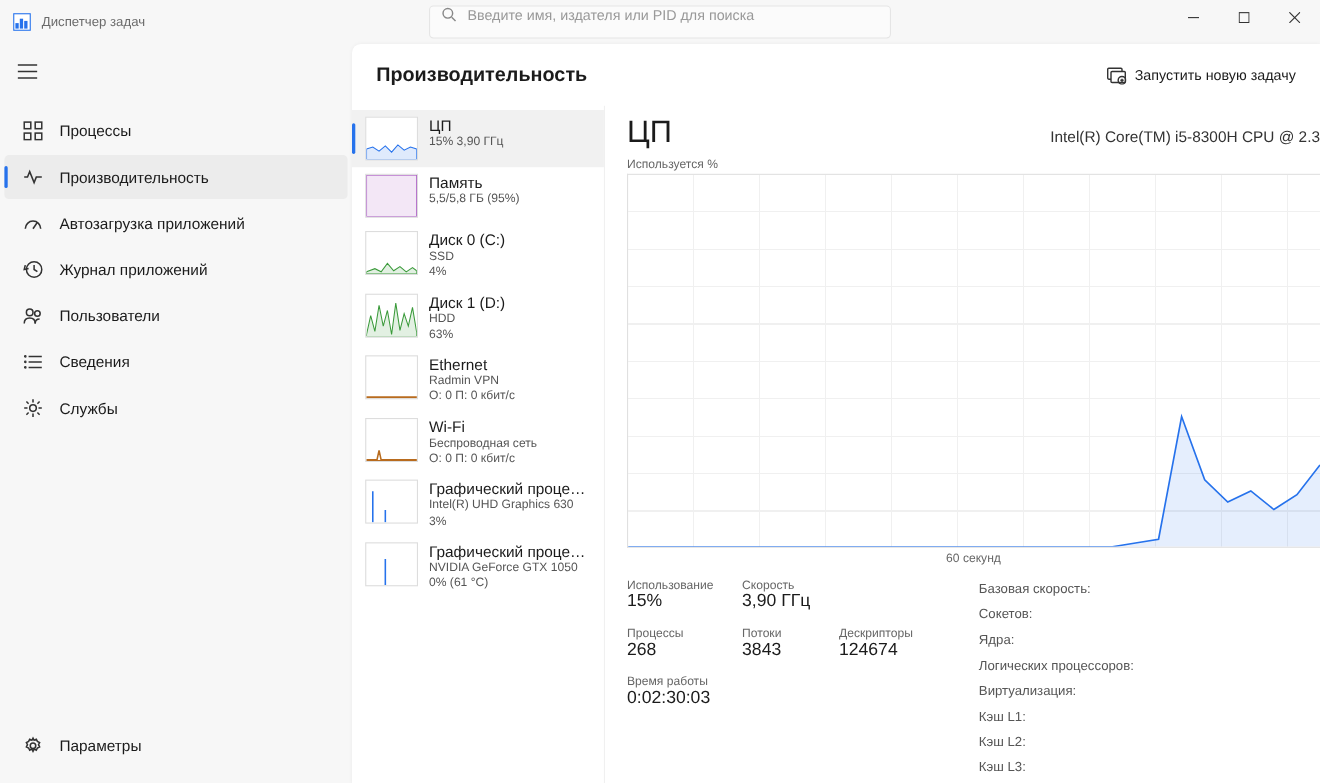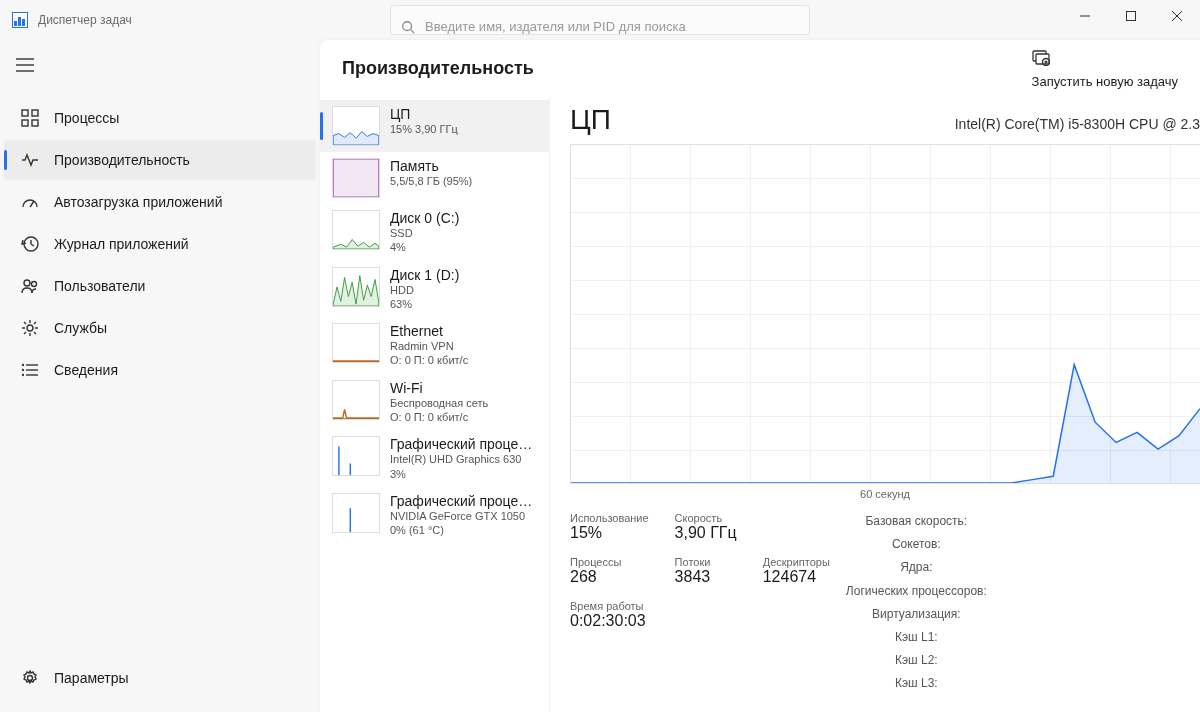--- a/index.html
+++ b/index.html
@@ -1,21 +1,21 @@
 <!DOCTYPE html>
 <html><head>
 <meta charset="utf-8">
 <style>
 * { margin:0; padding:0; box-sizing:border-box; font-family:"Segoe UI",Arial,sans-serif; }
 body { background:#f7f7f7; width:1200px; height:712px; overflow:hidden; color:#1b1b1b; }
 .titlebar { height:40px; display:flex; align-items:center; padding:0 8px; position:relative; }
 .app-icon { width:16px; height:16px; background:#fff; border:1px solid #2672ec; display:flex; align-items:flex-end; padding:1px; gap:1px; margin:0 10px 0 4px; }
 .app-icon span { background:#2672ec; width:3px; }
 .app-title { font-size:12px; color:#6b6b6b; }
-.searchbox { position:absolute; left:50%; transform:translateX(-50%); width:420px; height:30px; background:#fbfbfb; border:1px solid #e5e5e5; border-radius:4px; display:flex; align-items:flex-end; padding:0 10px; }
+.searchbox { position:absolute; left:50%; transform:translateX(-50%); width:420px; height:30px; background:#fbfbfb; border:1px solid #e5e5e5; border-radius:4px; display:flex; align-items:flex-start; padding:0 10px; }
 .searchbox svg { width:14px; height:14px; flex-shrink:0; }
 .searchbox input { border:none; outline:none; background:transparent; flex:1; margin-left:10px; font-size:13px; color:#333; }
 .searchbox input::placeholder { color:#999; }
 .win-controls { position:absolute; right:0; top:0; display:flex; }
 .win-btn { width:46px; height:32px; display:flex; align-items:center; justify-content:center; color:#333; }
 .win-btn svg { width:10px; height:10px; }
 
 .main { display:flex; height:calc(100% - 40px); }
 .sidebar { width:320px; padding:12px 0; display:flex; flex-direction:column; }
 .hamburger { padding:6px 16px; margin-bottom:16px; }
@@ -23,21 +23,21 @@
 .nav-item { display:flex; align-items:center; height:40px; padding:0 16px; margin:0 4px 2px 4px; border-radius:4px; cursor:pointer; font-size:14px; position:relative; }
 .nav-item.active { background:#ececec; }
 .nav-item.active::before { content:""; position:absolute; left:0; top:10px; bottom:10px; width:3px; background:#2672ec; border-radius:2px; }
 .nav-item .ic { width:20px; height:20px; margin-right:14px; display:flex; align-items:center; justify-content:center; }
 .nav-item .ic svg { width:18px; height:18px; }
 .sidebar-spacer { flex:1; }
 
 .content { flex:1; background:#fff; border-radius:8px 0 0 0; display:flex; flex-direction:column; overflow:hidden; box-shadow:0 0 4px rgba(0,0,0,0.05); }
 .content-header { display:flex; align-items:center; height:56px; padding:0 22px; }
 .content-header h1 { font-size:18px; font-weight:600; flex:1; }
-.run-task { display:flex; gap:8px; font-size:13px; cursor:pointer;flex-direction:column; }
+.run-task { display:flex; align-items:center; gap:8px; font-size:13px; cursor:pointer; }
 .run-task svg { width:18px; height:18px; }
 
 .perf-body { display:flex; flex:1; overflow:hidden; }
 .perf-list { width:230px; border-right:1px solid #f0f0f0; padding:4px 0; }
 .perf-item { display:flex; padding:6px 12px; cursor:pointer; gap:10px; }
 .perf-item.selected { background:#f1f1f1; position:relative; }
 .perf-item.selected::before { content:""; position:absolute; left:0; top:12px; bottom:12px; width:3px; background:#2672ec; border-radius:2px; }
 .thumb { width:48px; height:40px; border:1px solid #ddd; background:#fff; position:relative; overflow:hidden; flex-shrink:0; }
 .thumb svg { position:absolute; bottom:0; left:0; width:100%; height:100%; }
 .perf-item .txt { overflow:hidden; }
@@ -46,25 +46,25 @@
 
 .detail { flex:1; padding:8px 0 0 20px; overflow:hidden; }
 .detail-head { display:flex; align-items:baseline; margin-bottom:8px; }
 .detail-head h2 { font-size:28px; font-weight:400; flex:1; }
 .cpu-model { font-size:14px; color:#333; white-space:nowrap; }
 .chart-label { font-size:11px; color:#666; margin-bottom:2px; }
 .big-chart { height:340px; border:1px solid #e0e0e0; border-right:none; position:relative; background:repeating-linear-gradient(to right,transparent,transparent 59px,#f0f0f0 59px,#f0f0f0 60px),repeating-linear-gradient(to bottom,transparent,transparent 33px,#f0f0f0 33px,#f0f0f0 34px); overflow:hidden; }
 .big-chart svg { width:100%; height:100%; display:block; }
 .axis-label { font-size:11px; color:#666; margin:4px 0 12px 0;text-align:center; }
 
-.stats { display:flex; gap:16px; }
+.stats { display:flex; gap:60px; }
 .stats-left { display:grid; grid-template-columns:auto auto auto; column-gap:26px; row-gap:14px; align-content:start; }
 .stat .lbl { font-size:11px; color:#666; }
 .stat .val { font-size:16px; font-weight:400; }
-.stats-right { display:flex; flex-direction:column; gap:4px; font-size:12px; color:#555;align-items:center; }
+.stats-right { display:flex; flex-direction:column; gap:4px; font-size:12px; color:#555; }
 .stats-right div { line-height:1.6; }
 </style>
 </head>
 <body>
 
 <div class="titlebar">
   <div class="app-icon">
       <span style="height:5px"></span>
       <span style="height:9px"></span>
       <span style="height:7px"></span>
@@ -151,38 +151,38 @@
             <circle cx="13" cy="7" r="2.5"></circle>
             <path d="M1 16c0-3 2-5 5-5s5 2 5 5"></path>
             <path d="M11 16c0-2.5 1.5-4 4-4"></path>
           </svg>
         </span>
       <span>Пользователи</span>
     </div>
     <div class="nav-item">
       <span class="ic">
           <svg viewBox="0 0 18 18" fill="none" stroke="#333" stroke-width="1.4">
-            <circle cx="9" cy="9" r="3"></circle>
-            <path d="M9 1v3M9 14v3M1 9h3M14 9h3M3 3l2 2M13 13l2 2M15 3l-2 2M5 13l-2 2"></path>
-          </svg>
-        </span>
-      <span>Службы</span>
-    </div>
-    <div class="nav-item">
-      <span class="ic">
-          <svg viewBox="0 0 18 18" fill="none" stroke="#333" stroke-width="1.4">
             <line x1="5" y1="4" x2="17" y2="4"></line>
             <line x1="5" y1="9" x2="17" y2="9"></line>
             <line x1="5" y1="14" x2="17" y2="14"></line>
             <circle cx="2" cy="4" r="0.5"></circle>
             <circle cx="2" cy="9" r="0.5"></circle>
             <circle cx="2" cy="14" r="0.5"></circle>
           </svg>
         </span>
       <span>Сведения</span>
+    </div>
+    <div class="nav-item">
+      <span class="ic">
+          <svg viewBox="0 0 18 18" fill="none" stroke="#333" stroke-width="1.4">
+            <circle cx="9" cy="9" r="3"></circle>
+            <path d="M9 1v3M9 14v3M1 9h3M14 9h3M3 3l2 2M13 13l2 2M15 3l-2 2M5 13l-2 2"></path>
+          </svg>
+        </span>
+      <span>Службы</span>
     </div>
     <div class="sidebar-spacer"></div>
     <div class="nav-item">
       <span class="ic">
           <svg viewBox="0 0 18 18" fill="none" stroke="#333" stroke-width="1.4">
             <circle cx="9" cy="9" r="2.5"></circle>
             <path d="M9 2l1 2 2-1 1 2 2 1-1 2 1 2-2 1-1 2-2-1-1 2-1-2-2 1-1-2-2-1 1-2-1-2 2-1 1-2 2 1z"></path>
           </svg>
         </span>
       <span>Параметры</span>
@@ -302,20 +302,21 @@
          <div class="sub">0% (61 °C)</div>
        </div>
      </div>
         </div>
 
       <div class="detail">
         <div class="detail-head">
           <h2>ЦП</h2>
           <div class="cpu-model">Intel(R) Core(TM) i5-8300H CPU @ 2.3</div>
         </div>
+        <div class="chart-label">Используется %</div>
         <div class="big-chart">
           <svg viewBox="0 0 620 340" preserveAspectRatio="none" id="bigChart">
               <path d="M0,340 L20.666666666666668,340 L41.333333333333336,340 L62,340 L82.66666666666667,340 L103.33333333333333,340 L124,340 L144.66666666666666,340 L165.33333333333334,340 L186,340 L206.66666666666666,340 L227.33333333333331,340 L248,340 L268.6666666666667,340 L289.3333333333333,340 L310,340 L330.6666666666667,340 L351.3333333333333,340 L372,340 L392.66666666666663,340 L413.3333333333333,340 L434,340 L454.66666666666663,336.6 L475.33333333333337,333.2 L496,221 L516.6666666666667,278.8 L537.3333333333334,299.2 L558,289 L578.6666666666666,306 L599.3333333333334,292.4 L620,265.2 L620,340 L0,340 Z" fill="rgba(38,114,236,0.12)"></path>
               <path d="M0,340 L20.666666666666668,340 L41.333333333333336,340 L62,340 L82.66666666666667,340 L103.33333333333333,340 L124,340 L144.66666666666666,340 L165.33333333333334,340 L186,340 L206.66666666666666,340 L227.33333333333331,340 L248,340 L268.6666666666667,340 L289.3333333333333,340 L310,340 L330.6666666666667,340 L351.3333333333333,340 L372,340 L392.66666666666663,340 L413.3333333333333,340 L434,340 L454.66666666666663,336.6 L475.33333333333337,333.2 L496,221 L516.6666666666667,278.8 L537.3333333333334,299.2 L558,289 L578.6666666666666,306 L599.3333333333334,292.4 L620,265.2" fill="none" stroke="#2672ec" stroke-width="1.5"></path>
             </svg>
         </div>
         <div class="axis-label">60 секунд</div>
 
         <div class="stats">
           <div class="stats-left">

